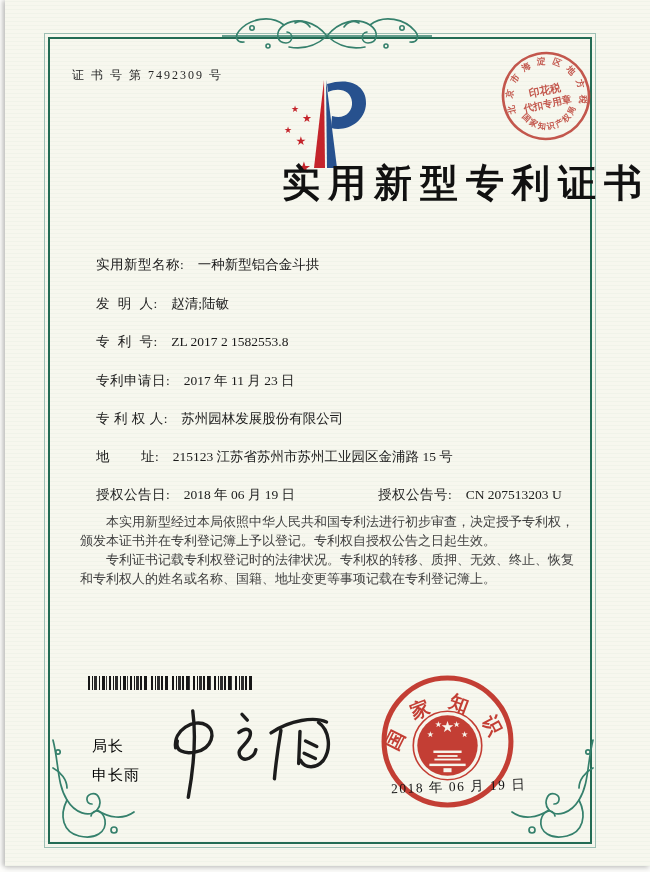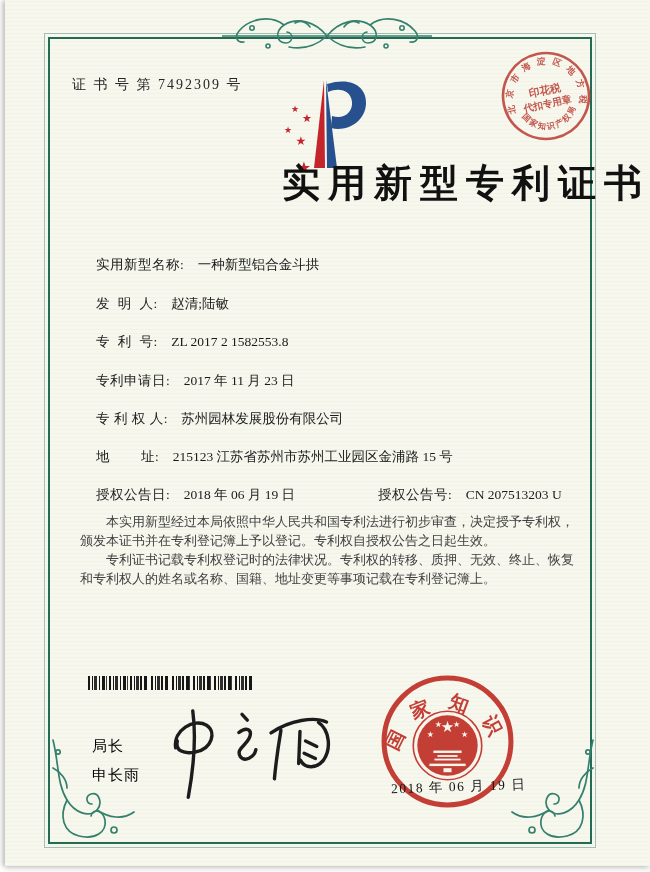--- a/index.html
+++ b/index.html
@@ -24,21 +24,21 @@
   .frame-inner {
     position:absolute; left:3px; top:3px; right:3px; bottom:3px;
     border:2.5px solid #236b54;
   }
   .orn-top { position:absolute; left:222px; top:14px; width:210px; height:44px; }
   .orn-corner { position:absolute; width:92px; height:106px; }
   .orn-bl { left:48px; top:738px; }
   .orn-br { left:506px; top:738px; transform:scaleX(-1); }
 
   .cert-number {
-    position:absolute; left:72px; top:76px; font-size:14px; letter-spacing:2px;
+    position:absolute; left:72px; top:67px; font-size:12px; letter-spacing:2px;
     white-space:pre; color:#262626;
   }
   .tax-stamp {
     position:absolute; left:500px; top:50px; width:92px; height:92px;
     transform:rotate(-12deg); opacity:0.88;
   }
   .logo { position:absolute; left:281px; top:74px; width:88px; height:112px; }
   .star { font-family:"DejaVu Sans",sans-serif; }
 
   .page-title {

